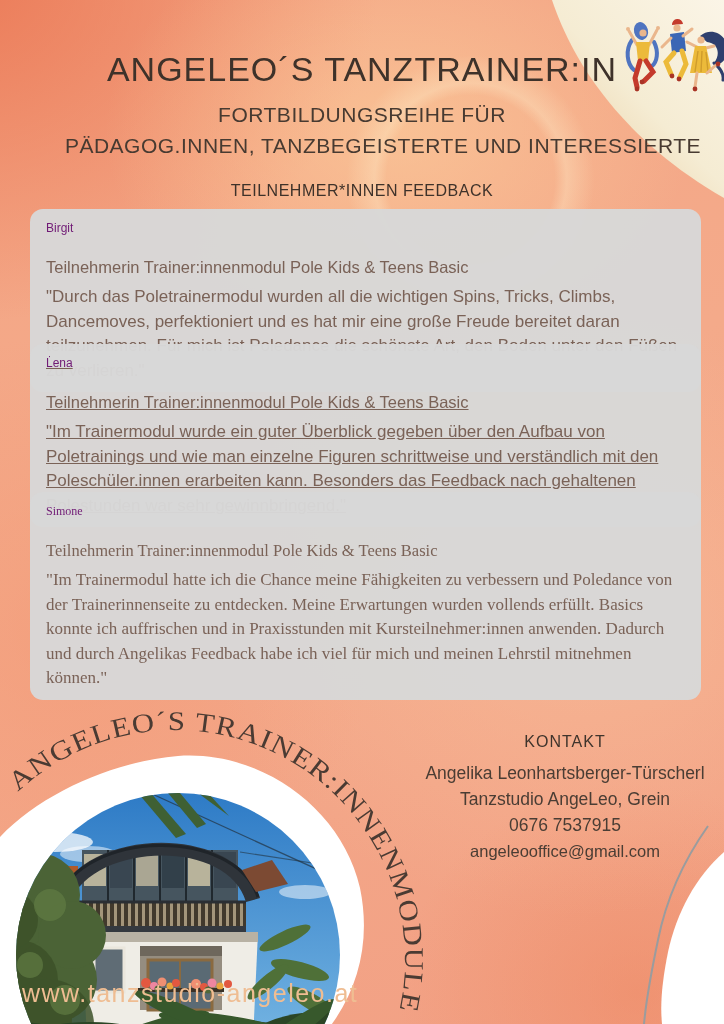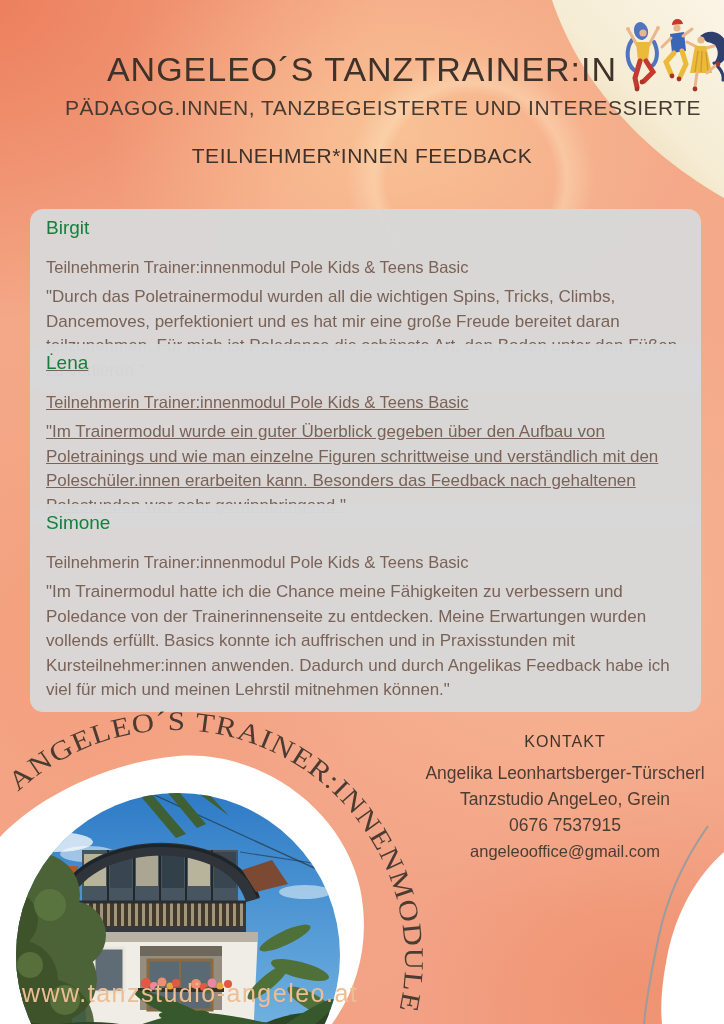--- a/index.html
+++ b/index.html
@@ -12,30 +12,30 @@
       radial-gradient(520px 420px at 80% 60%, rgba(250,199,162,0.45), rgba(250,199,162,0) 72%),
       radial-gradient(340px 300px at 88% 97%, rgba(236,130,90,0.45), rgba(236,130,90,0) 70%),
       radial-gradient(430px 430px at 10% 62%, rgba(243,152,116,0.55), rgba(243,152,116,0) 70%),
       radial-gradient(640px 520px at -6% -2%, rgba(233,112,77,0.8), rgba(233,112,77,0) 66%),
       linear-gradient(160deg,#f4a584 0%,#f4aa8a 45%,#f2a084 100%);
   }
   .header{position:absolute;top:0;left:0;width:724px;text-align:center;color:#40342b;}
   .title{margin:0;padding-top:50px;font-size:34px;font-weight:400;letter-spacing:1px;color:#3e322a;}
   .sub1{margin-top:14px;font-size:21px;letter-spacing:0.5px;color:#473a31;}
   .sub2{margin-top:7px;font-size:21px;letter-spacing:0.5px;color:#473a31;padding-left:42px;}
-  .feedback-heading{margin-top:24px;font-size:21px;letter-spacing:0.5px;color:#3e322a;}
+  .feedback-heading{margin-top:24px;font-size:16px;letter-spacing:0.5px;color:#3e322a;}
   .card{
     position:absolute;left:30px;width:671px;box-sizing:border-box;
     background:rgba(216,216,216,0.97);border-radius:13px;
     padding:8px 16px 9px 16px;color:#7a6257;
   }
   .card-1{top:209px;min-height:128px;}
   .card-2{top:344px;min-height:153px;text-decoration:underline;}
-  .card-3{top:504px;min-height:187px;}
-  .t-name{font-size:19px;line-height:22px;color:#15803d;}
+  .card-3{top:492px;min-height:187px;font-family:Liberation Serif, serif;}
+  .t-name{font-size:12px;line-height:22px;color:#701a75;}
   .t-role{font-size:16.5px;line-height:21px;margin-top:18px;color:#7a6257;}
   .t-quote{margin-top:7px;font-size:17px;line-height:24.5px;color:#7a6257;}
   .contact{
     position:absolute;top:733px;left:370px;width:390px;text-align:center;
     color:#4a3d34;
   }
   .contact-heading{font-size:16px;letter-spacing:1px;color:#3f342c;margin-bottom:9px;}
   .contact-line{font-size:17.5px;line-height:26px;}
   .contact-email{font-size:16.5px;line-height:26px;}
   svg{display:block;}
@@ -92,20 +92,21 @@
       <path d="M 158,51 L 155,72 M 162,51 L 161,72 M 166,52 L 168,72" stroke="#cf9c2c" stroke-width="1.4"></path>
       <path d="M 157,73 L 155,87" stroke="#eab68c" stroke-width="3" stroke-linecap="round"></path>
       <path d="M 167,73 L 176,65" stroke="#eab68c" stroke-width="3" stroke-linecap="round"></path>
       <circle cx="155" cy="89" r="2.4" fill="#a93325"></circle>
       <circle cx="178" cy="64" r="2.4" fill="#a93325"></circle>
     </g>
   </svg>
 
   <div class="header">
     <h1 class="title">ANGELEO´S TANZTRAINER:IN</h1>
+    <div class="sub1">FORTBILDUNGSREIHE FÜR</div>
     <div class="sub2">PÄDAGOG.INNEN, TANZBEGEISTERTE UND INTERESSIERTE</div>
     <div class="feedback-heading">TEILNEHMER*INNEN FEEDBACK</div>
   </div>
 
   <div class="card card-1">
     <div class="t-name">Birgit</div>
     <div class="t-role">Teilnehmerin Trainer:innenmodul Pole Kids &amp; Teens Basic</div>
     <div class="t-quote">"Durch das Poletrainermodul wurden all die wichtigen Spins, Tricks, Climbs, Dancemoves, perfektioniert und es hat mir eine große Freude bereitet daran teilzunehmen. Für mich ist Poledance die schönste Art, den Boden unter den Füßen zu verlieren."</div>
   </div>
 

